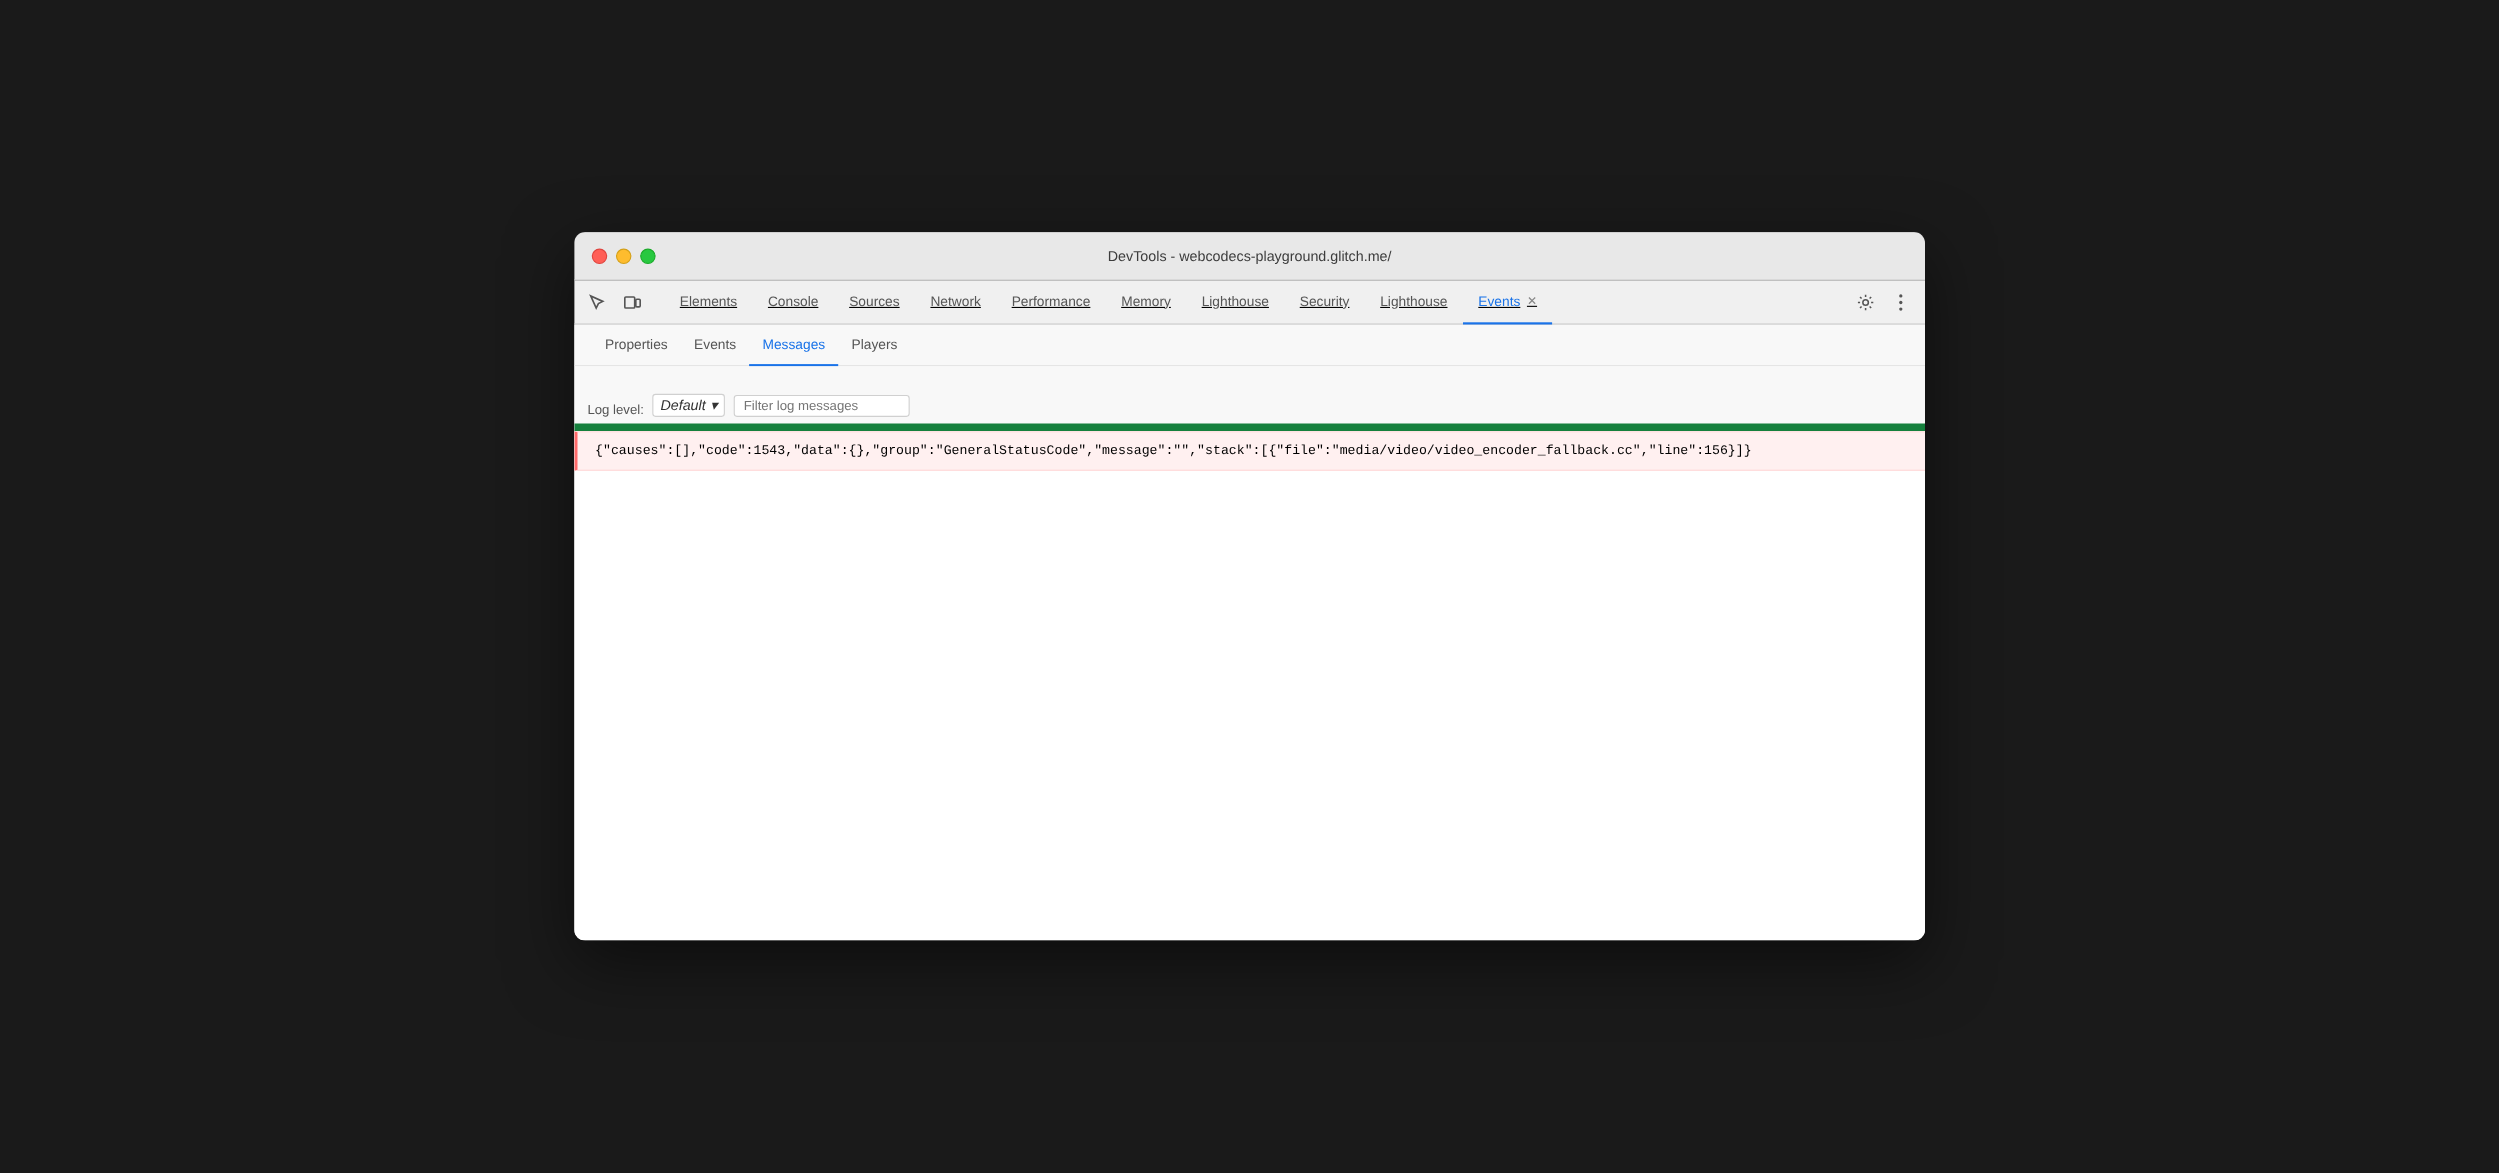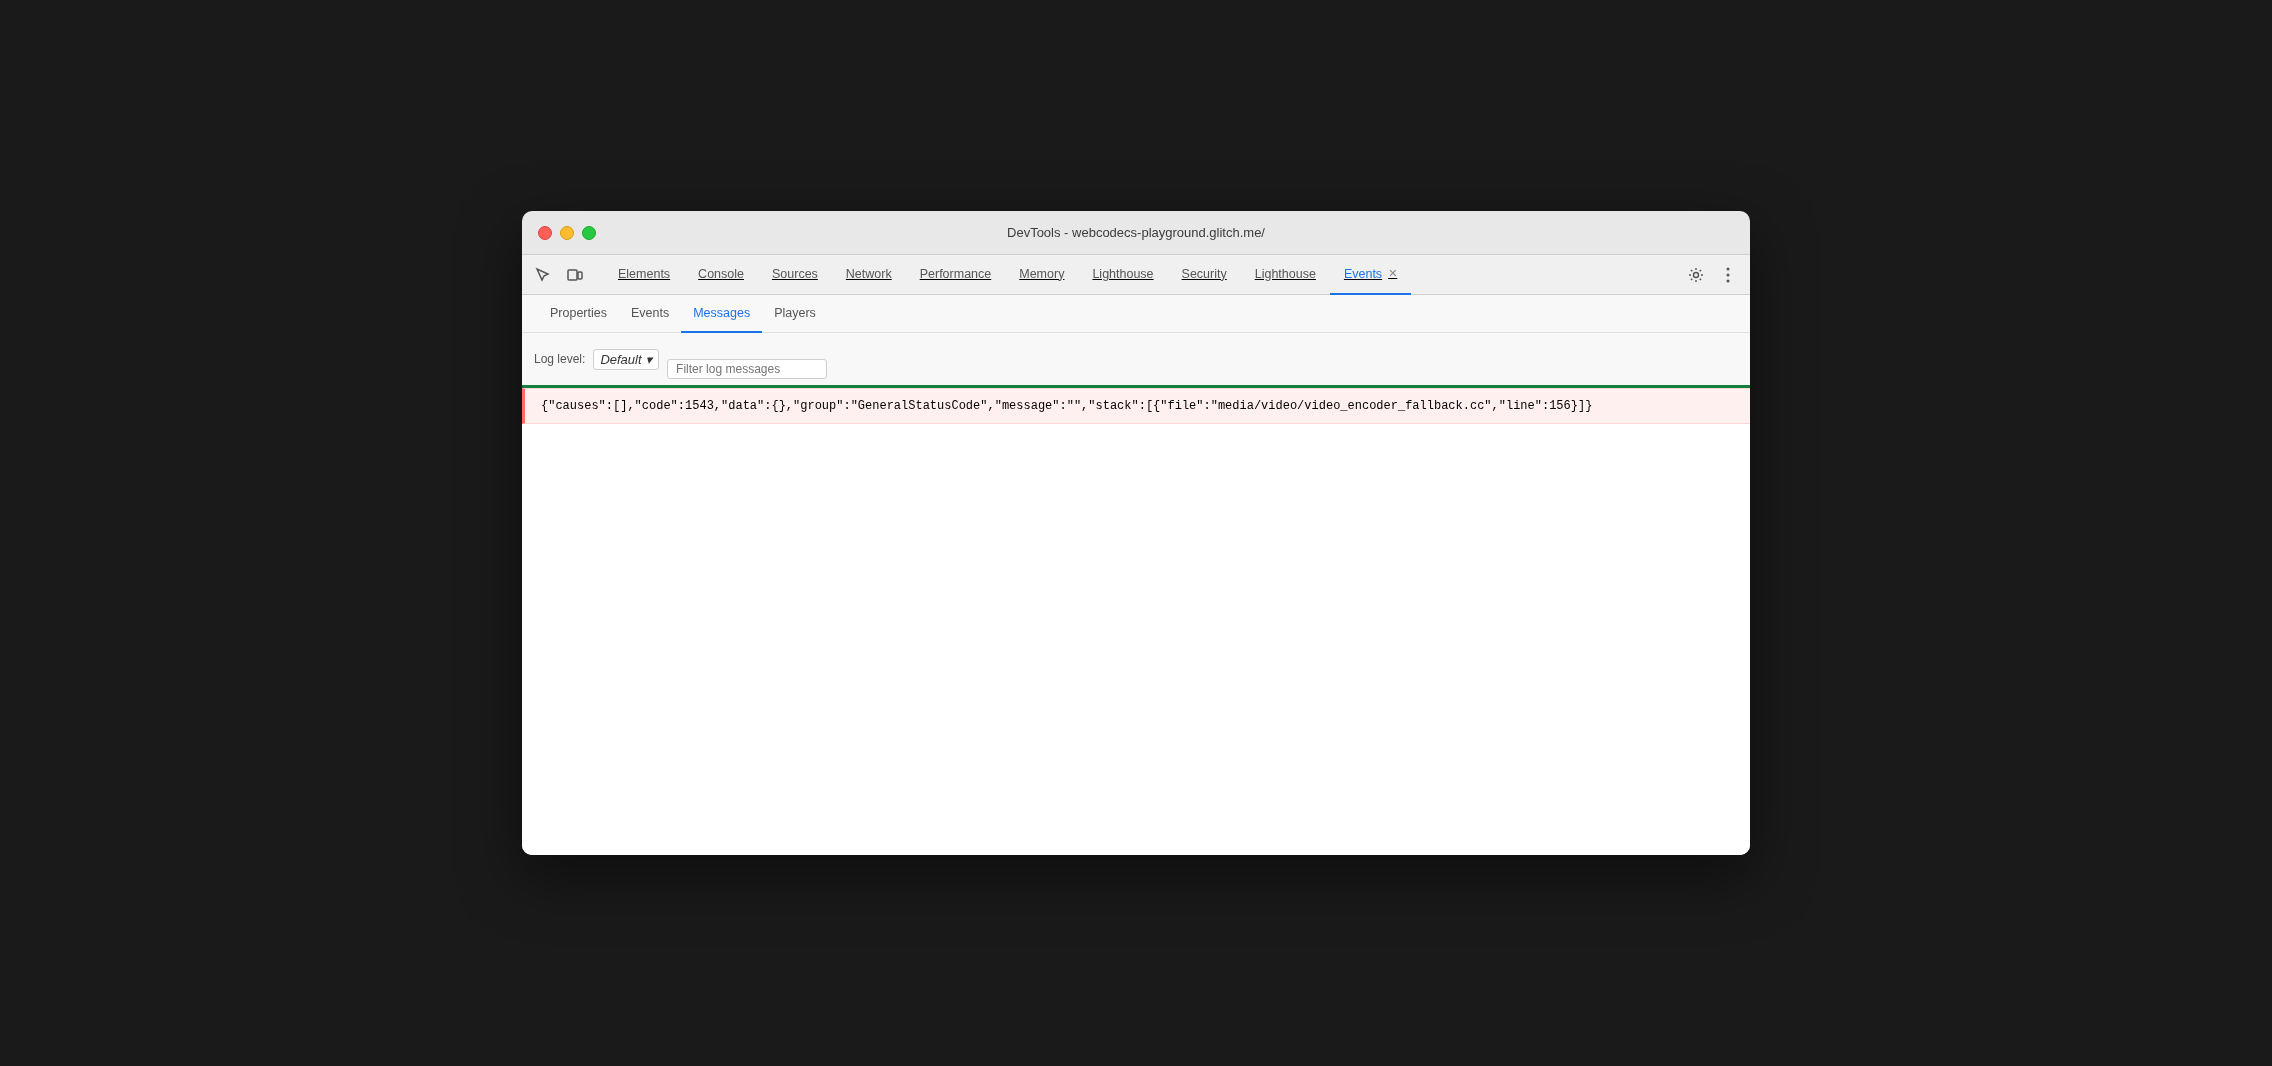--- a/index.html
+++ b/index.html
@@ -179,25 +179,25 @@
       color: #555;
       cursor: pointer;
       border-bottom: 2px solid transparent;
     }
     .panel-tab.active {
       color: #1a73e8;
       border-bottom: 2px solid #1a73e8;
     }
     .panel-toolbar {
       display: flex;
-      align-items: center;
+      align-items: flex-end;
       gap: 8px;
       padding: 6px 12px;
       background: #f8f8f8;
-      border-bottom: 3px solid #15803d;
+      border-bottom: 7px solid #15803d;
     }
     .log-level-label {
       font-size: 12px;
       color: #555;
     }
     .log-level-select {
       display: flex;
       align-items: center;
       gap: 4px;
       font-size: 13px;

